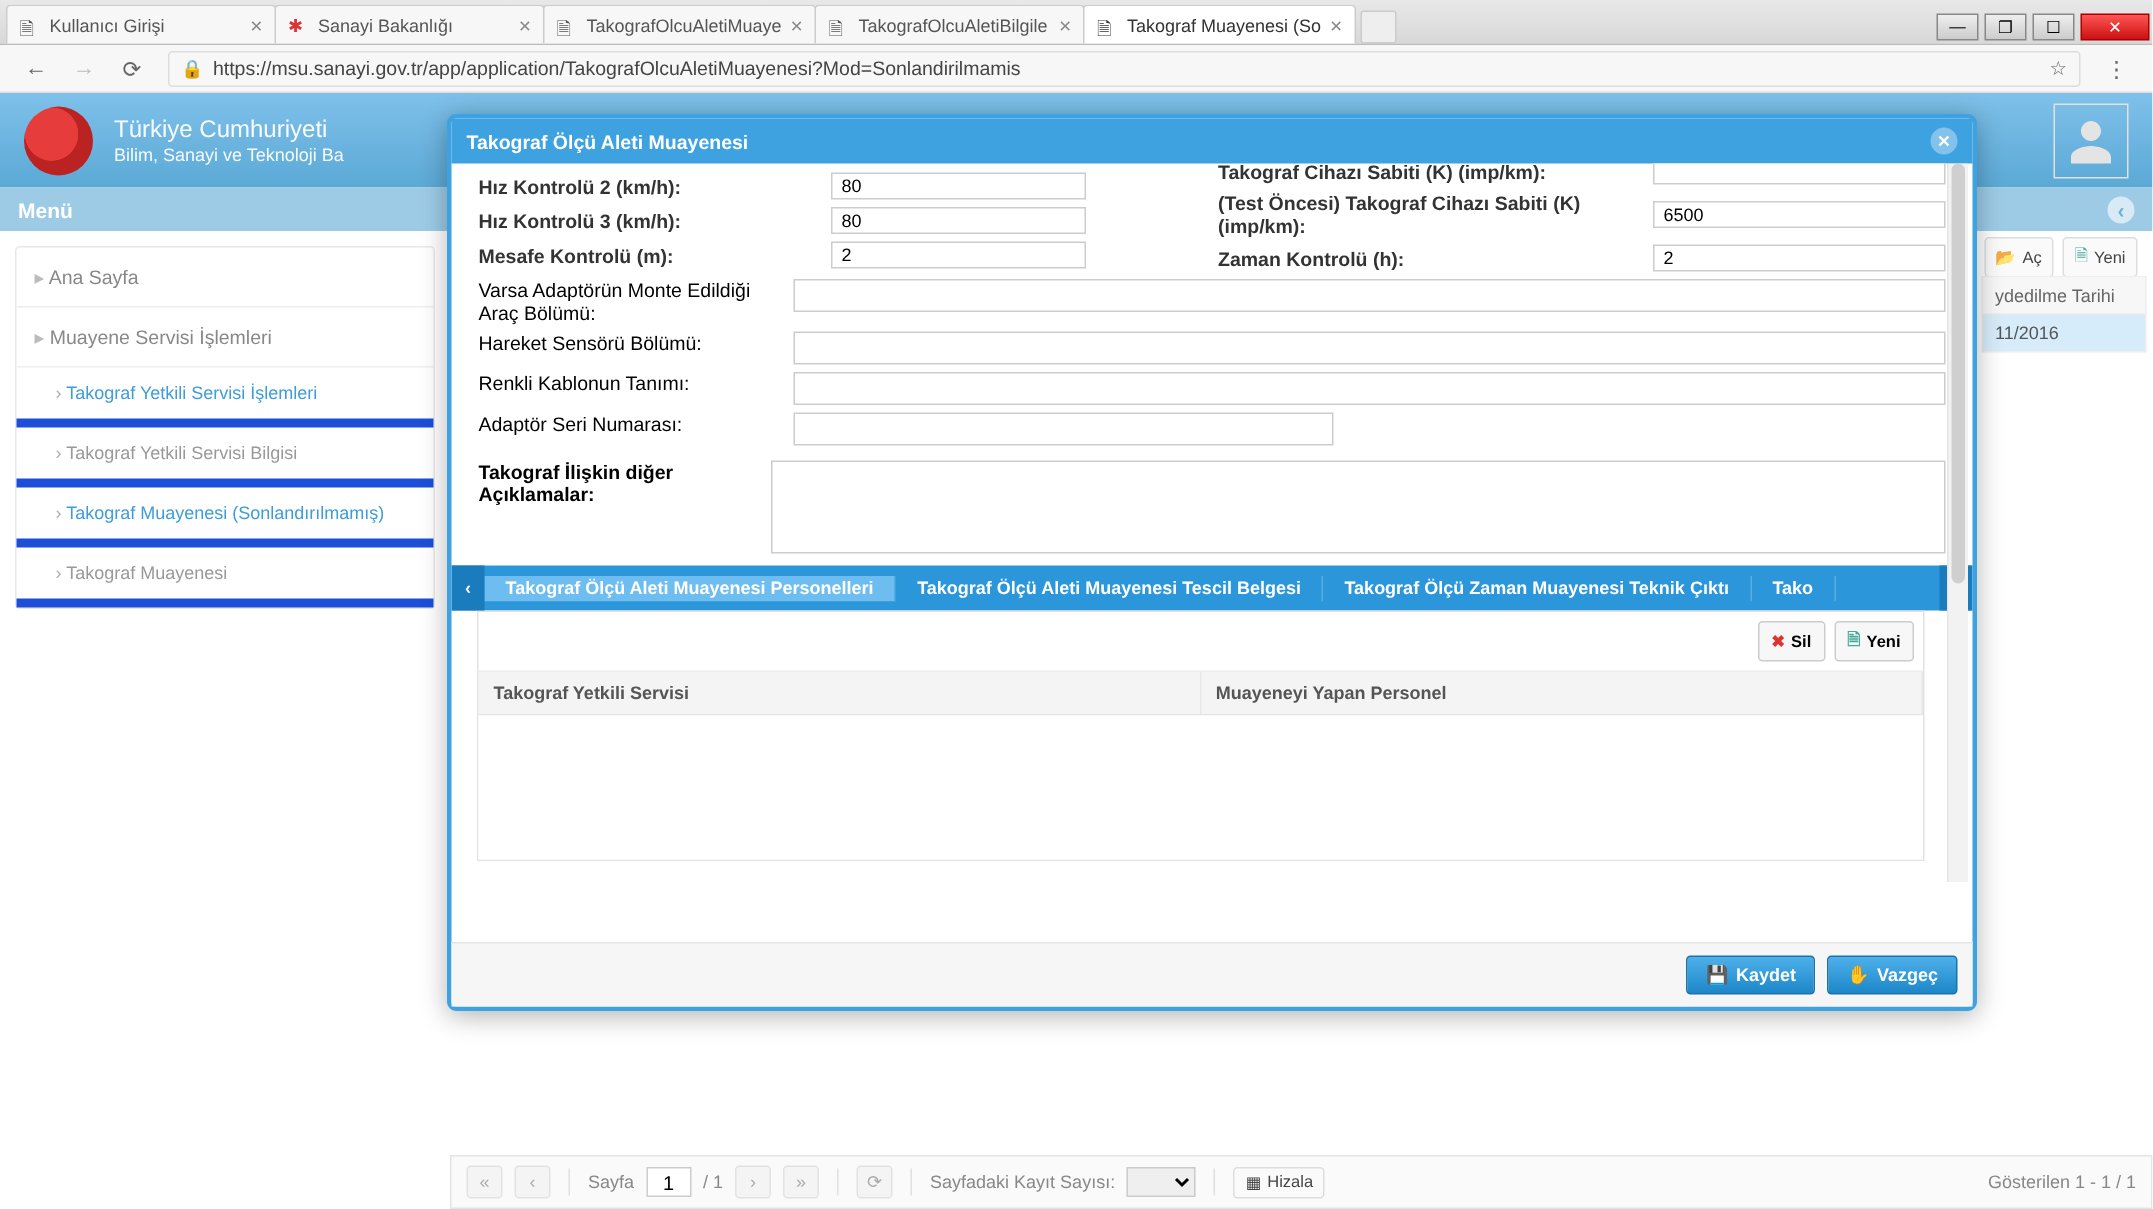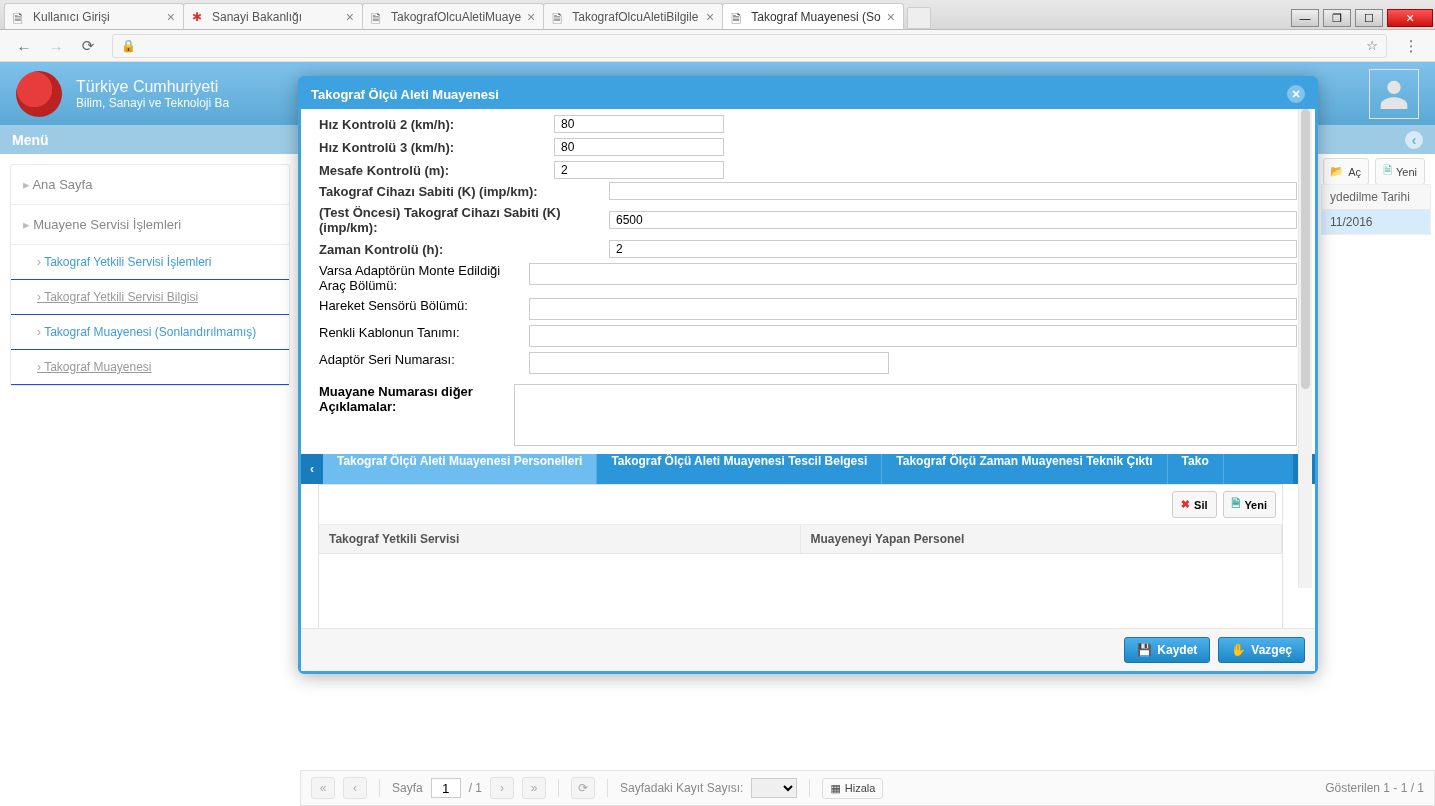--- a/index.html
+++ b/index.html
@@ -35,22 +35,22 @@
   
   .menu-bar { background:#9dcbe6; height:29px; display:flex; align-items:center; color:#fff; font-size:14px; padding:0 12px; font-weight:bold;}
   .menu-bar .circle { margin-left:auto; width:18px; height:18px; border-radius:50%; background:rgba(255,255,255,0.6); display:flex; align-items:center; justify-content:center; color:#6ab3dc; font-weight:bold;}
 
   
   .app-body { display:flex; height: calc(806px - 30px - 32px - 63px - 29px); }
   .sidebar { width:300px; padding:10px; background:#fff;}
   .side-box { border:1px solid #e8e8e8; border-radius:3px;}
   .side-item { padding:12px 12px; border-bottom:1px solid #eee; color:#888; font-size:13px;}
   .side-item::before { content:"▸ "; color:#bbb;}
-  .sub { padding:10px 10px 10px 26px; font-size:12px; color:#6aa8cf; border-bottom:1px solid #1d4ed8;}
-  .sub.gray { color:#999;text-decoration:underline;}
+  .sub { padding:10px 10px 10px 26px; font-size:12px; color:#6aa8cf; border-bottom:6px solid #1d4ed8;}
+  .sub.gray { color:#999;}
   .sub::before { content:"› "; color:#aaa;}
   .sub.emph { color:#3e9dd8;}
 
   .content { flex:1; position:relative; }
   .right-bar { position:absolute; right:4px; top:0; display:flex; gap:6px; padding:4px 6px;}
   .tool-btn { border:1px solid #ddd; background:#fafafa; border-radius:3px; padding:3px 7px; font-size:11px; color:#444; display:flex; align-items:center; gap:4px;}
   .date-row { position:absolute; right:4px; top:30px; width:110px; border:1px solid #eee; border-bottom:1px solid #eee; background:#f2f6fb;}
   .date-row .hdr { padding:5px 8px; color:#666; background:#f7f7f7; border-bottom:1px solid #e9e9e9; font-size:12px; white-space:nowrap; overflow:hidden;}
   .date-row .cell { padding:5px 8px; background:#d7ecfb; color:#555;}
 
@@ -59,37 +59,37 @@
   .paging input { width:30px; height:20px; text-align:center; border:1px solid #ccc;}
   .paging .sep { width:1px; height:18px; background:#e0e0e0; margin:0 4px;}
   .paging .right { margin-left:auto; color:#888;}
 
   
   .modal { position:absolute; left:298px; top:76px; width:1020px; height:598px; border:3px solid #3fa2e0; border-radius:6px; background:#fff; box-shadow:0 3px 18px rgba(0,0,0,0.3); display:flex; flex-direction:column;}
   .modal-hdr { background:#3fa2e0; color:#fff; padding:6px 10px; font-weight:bold; font-size:13px; display:flex; align-items:center;}
   .modal-hdr .close { margin-left:auto; width:18px; height:18px; border-radius:50%; background:rgba(255,255,255,0.35); display:flex; align-items:center; justify-content:center; font-size:11px; font-weight:bold;}
 
   .modal-body { flex:1; overflow:hidden; position:relative; padding:6px 18px 0 18px;}
-  .form-area { display:flex; gap:8px;flex-direction:column;}
+  .form-area { display:flex; gap:8px;}
   .col { flex:1;}
   .frow { display:flex; align-items:center; margin-bottom:5px;}
   .frow label { width:235px; font-weight:bold; font-size:13px; color:#333;}
   .col.right .frow label { width:290px;}
   .frow input[type=text] { flex:1; height:18px; border:1px solid #ccc; padding:2px 6px; font-size:12px;}
   .wide-row { display:flex; margin-bottom:5px;}
   .wide-row label { width:210px; font-weight:normal; font-size:13px;}
   .wide-row input[type=text] { flex:1; height:22px; border:1px solid #ccc; padding:2px 6px;}
   .mrow { display:flex; margin-top:10px; margin-bottom:8px;}
   .mrow label { width:195px; font-weight:bold; font-size:13px;}
   .mrow textarea { flex:1; height:62px; border:1px solid #ccc; resize:none;}
 
   .tabstrip { display:flex; align-items:center; background:#2b96d9; height:30px; margin:0 -18px;}
   .tabstrip .scroll { width:22px; height:30px; background:#1a7bbd; color:#fff; display:flex; align-items:center; justify-content:center; font-weight:bold;}
   .tabstrip .tabs-in { display:flex; flex:1; overflow:hidden;}
-  .ttab { padding:0 14px; height:30px; display:flex; color:#fff; font-weight:bold; font-size:12px; background:#2b96d9; border-right:1px solid #56aee0; white-space:nowrap;}
+  .ttab { padding:0 14px; height:17px; display:flex; align-items:center; color:#fff; font-weight:bold; font-size:12px; background:#2b96d9; border-right:1px solid #56aee0; white-space:nowrap;}
   .ttab.active { background:#6ebdf0;}
 
   .grid-box { border:1px solid #e2e2e2; margin:0 -1px 6px -1px; height:167px; display:flex; flex-direction:column;}
   .grid-tools { display:flex; justify-content:flex-end; gap:6px; padding:6px; border-bottom:1px solid #eee;}
   .gt-btn { border:1px solid #ccc; background:#f7f7f7; border-radius:3px; padding:3px 8px; font-size:11px; font-weight:bold; display:flex; align-items:center; gap:4px;}
   .grid-head { display:flex; background:#f4f4f4; border-bottom:1px solid #e5e5e5;align-items:flex-end;}
   .gh { flex:1; padding:7px 10px; font-weight:bold; color:#555; border-right:1px solid #e8e8e8;}
   .grid-body { flex:1; background:#fff;}
 
   .modal-foot { background:#f6f6f6; border-top:1px solid #e5e5e5; padding:8px 10px; display:flex; justify-content:flex-end; gap:8px;}
@@ -137,20 +137,21 @@
     <div class="win-btn red">✕</div>
   </div>
 </div>
 
 <div class="addr-bar">
   <div class="nav-btn">←</div>
   <div class="nav-btn" style="opacity:.4">→</div>
   <div class="nav-btn">⟳</div>
   <div class="addr">
     <span class="lock">🔒</span>
+    <span>https://msu.sanayi.gov.tr/app/application/TakografOlcuAletiMuayenesi?Mod=Sonlandirilmamis</span>
     <span class="star" style="margin-left:auto">☆</span>
   </div>
   <div class="nav-btn">⋮</div>
 </div>
 
 <div class="app-header">
   <div class="logo"></div>
   <div class="hdr-text">
     <div class="l1">Türkiye Cumhuriyeti</div>
     <div class="l2">Bilim, Sanayi ve Teknoloji Ba</div>
@@ -271,21 +272,21 @@
     <div class="wide-row">
         <label>Renkli Kablonun Tanımı:</label>
         <input type="text" value="" style="">
       </div>
     <div class="wide-row">
         <label>Adaptör Seri Numarası:</label>
         <input type="text" style="max-width: 360px;" value="">
       </div>
 
     <div class="mrow">
-        <label>Muayane Numarası diğer Açıklamalar:</label>
+        <label>Takograf İlişkin diğer Açıklamalar:</label>
         <textarea style=""></textarea>
       </div>
 
     <div class="tabstrip">
       <div class="scroll">‹</div>
       <div class="tabs-in">
         <div class="ttab active">
             <span>Takograf Ölçü Aleti Muayenesi Personelleri</span>
           </div>
         <div class="ttab">

